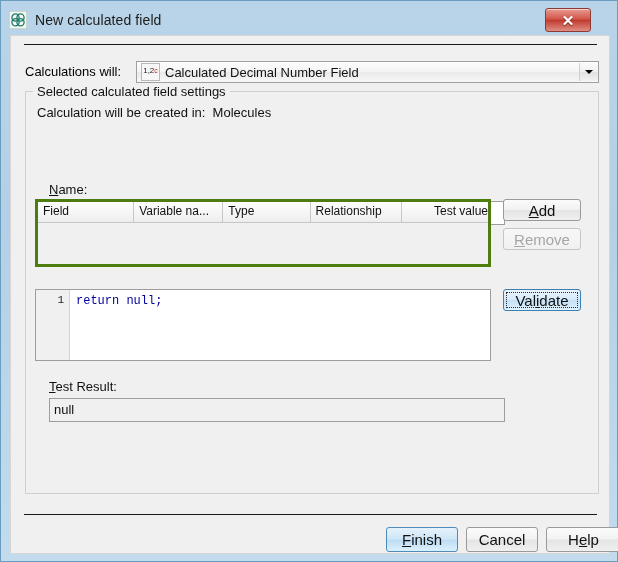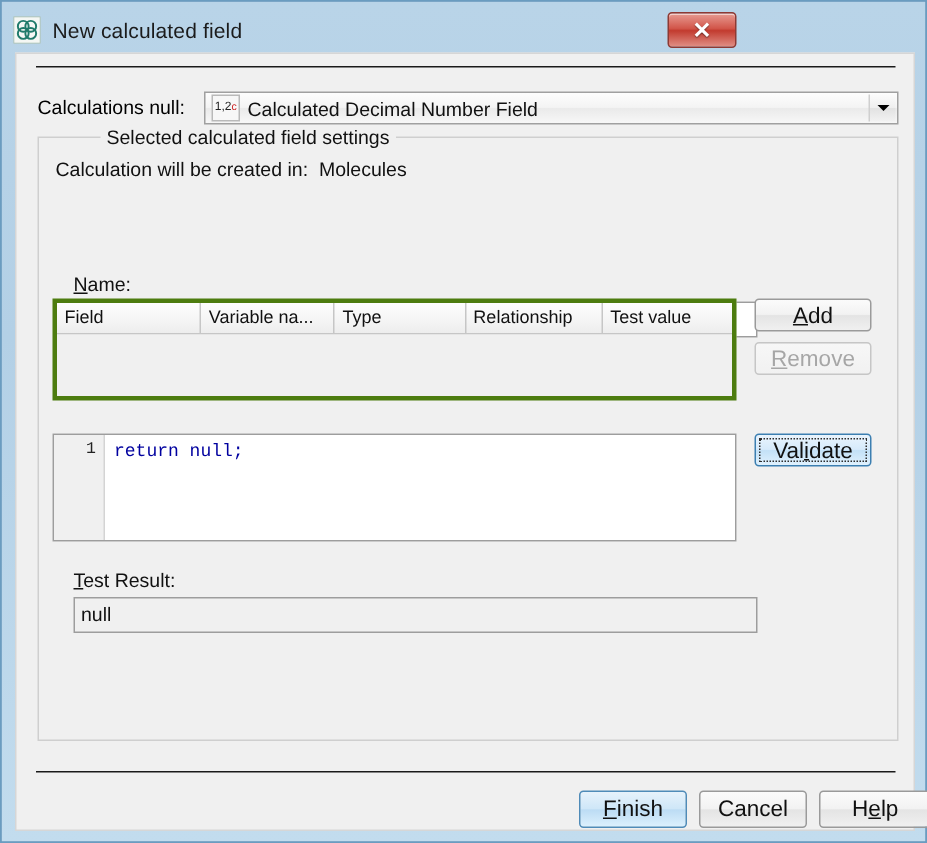--- a/index.html
+++ b/index.html
@@ -24,21 +24,21 @@
     height: 562px;
     box-sizing: border-box;
     background: linear-gradient(to bottom, #b9d4e8 0%, #b3d0e6 40%, #c2dcee 100%);
     border: 1px solid #6a9cc0;
     padding: 8px 8px 8px 8px;
     box-sizing: border-box;
   }
   .titlebar {
     position: absolute;
     left: 8px; top: 4px;
-    width: 482px;
+    width: 582px;
     height: 30px;
     display: flex;
     align-items: center;
   }
   .title-icon {
     width: 18px; height: 18px;
     margin-right: 8px;
     flex: 0 0 auto;
     position: relative;
   }
@@ -156,21 +156,20 @@
     border: 1px solid #cfcfcf;
   }
   .group-title {
     position: absolute;
     left: 22px; top: 48px;
     background: #f0f0f0;
     padding: 0 4px;
     font-size: 13px;
     color: #111;
     z-index: 2;
-    margin-left: 34px;
   }
 
   .created-in {
     position: absolute;
     left: 26px; top: 69px;
     font-size: 13px;
     color: #111;
   }
 
   .fld-label {
@@ -216,21 +215,21 @@
   .th {
     box-sizing: border-box;
     border-right: 1px solid #c6c6c6;
     padding: 2px 0 0 5px;
     font-size: 12px;
     color: #111;
     white-space: nowrap;
     overflow: hidden;
     cursor: pointer;
   }
-  .th:last-child { border-right: none; }
+  .th:last-child { border-right: none; text-align: right; }
   .tbody {
     height: 46px;
     background: #f0f0f0;
   }
 
   
   .btn {
     position: absolute;
     box-sizing: border-box;
     border: 1px solid #9a9a9a;
@@ -332,21 +331,21 @@
     <div class="close-btn">
       <span class="close-x">✕</span>
     </div>
   </div>
 
   <div class="client">
 
     <div class="top-rule"></div>
 
     <div class="calc-row">
-      <span class="calc-label">Calculations null:</span>
+      <span class="calc-label">Calculations will:</span>
       <div class="combo">
         <span class="combo-icon"><span>1,2</span><span class="sub">c</span></span>
         <span class="combo-text">Calculated Decimal Number Field</span>
         <span class="combo-arrow">
             <span class="tri-down"></span>
           </span>
       </div>
     </div>
 
     <div class="groupbox"></div>

